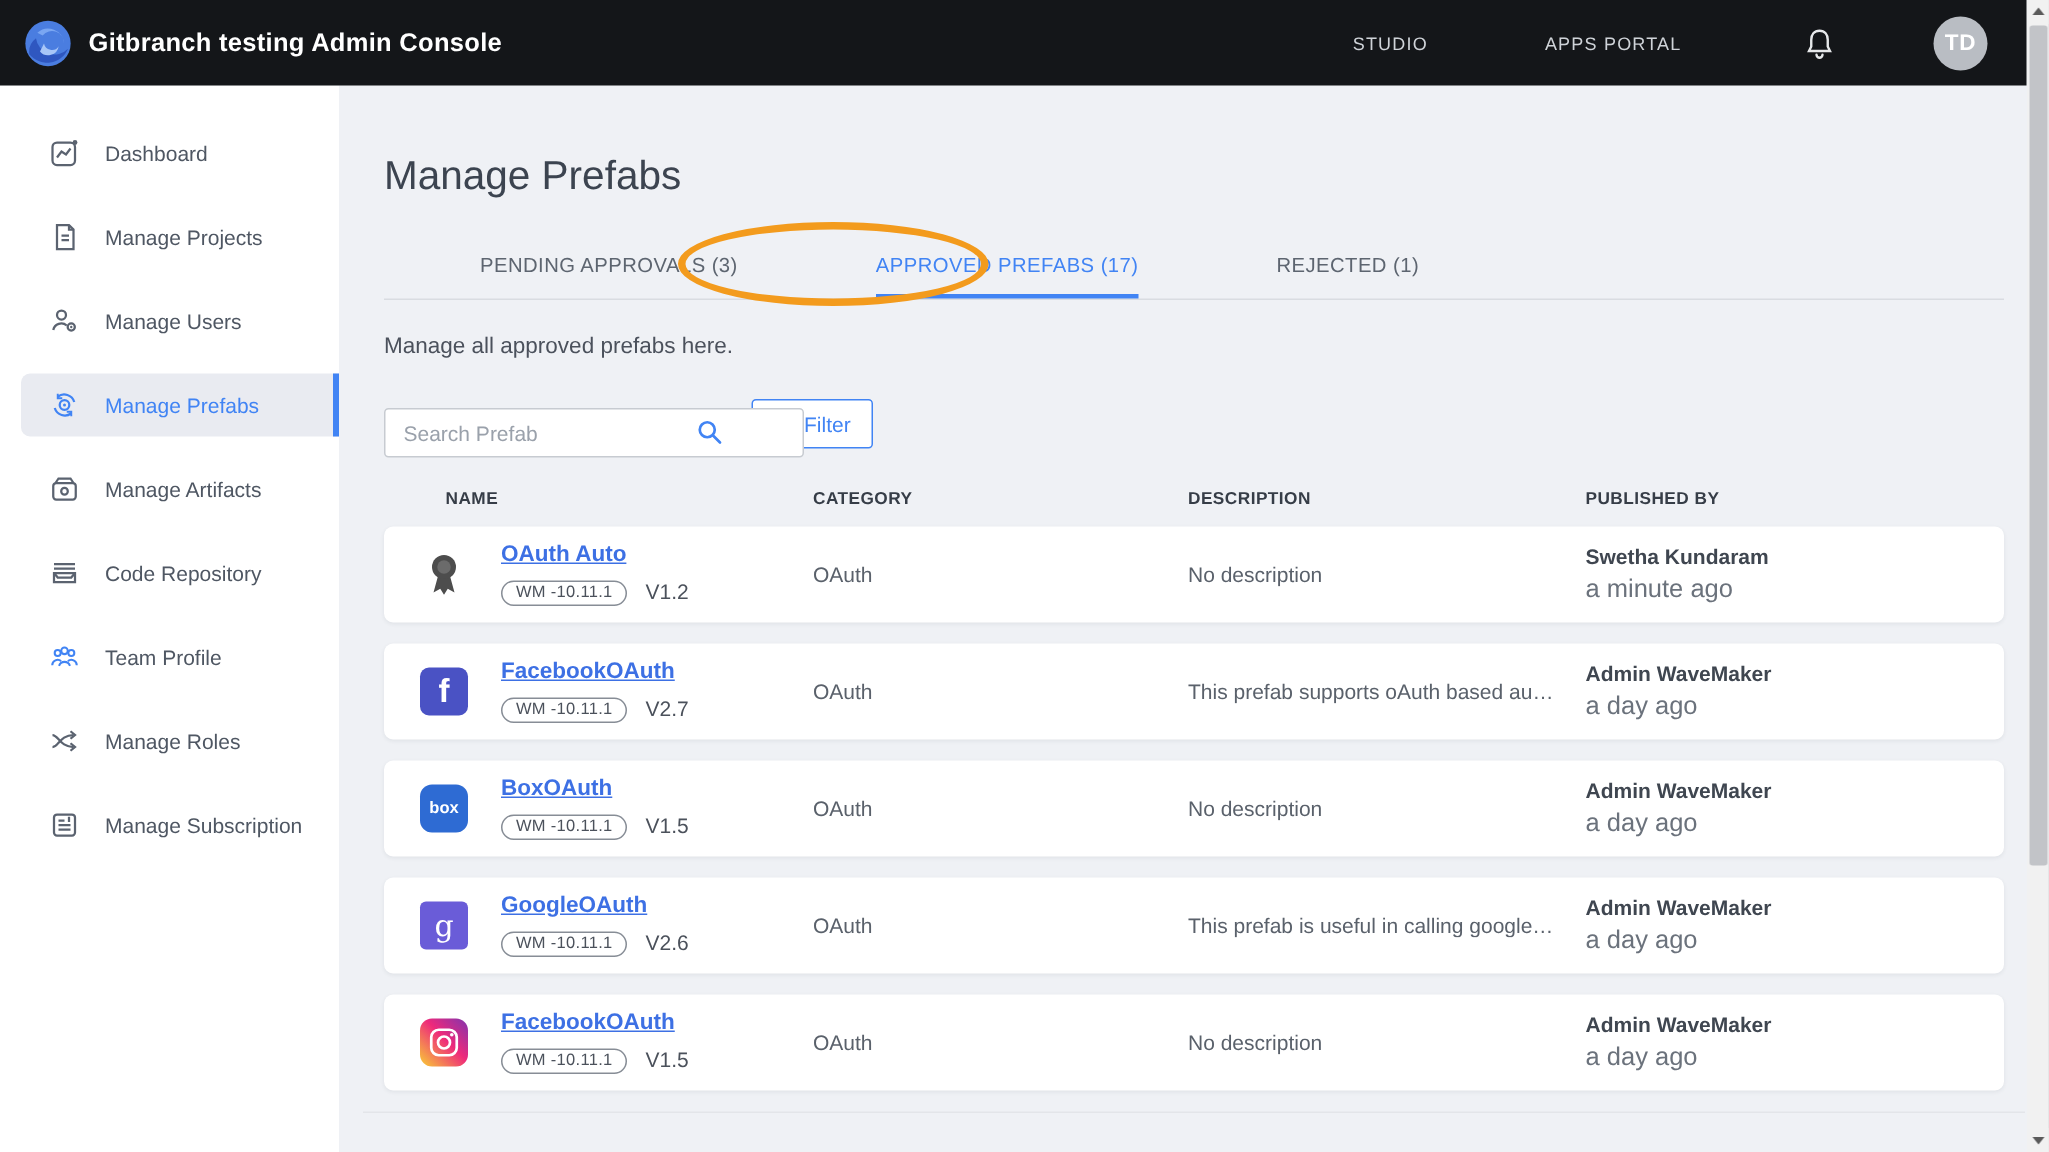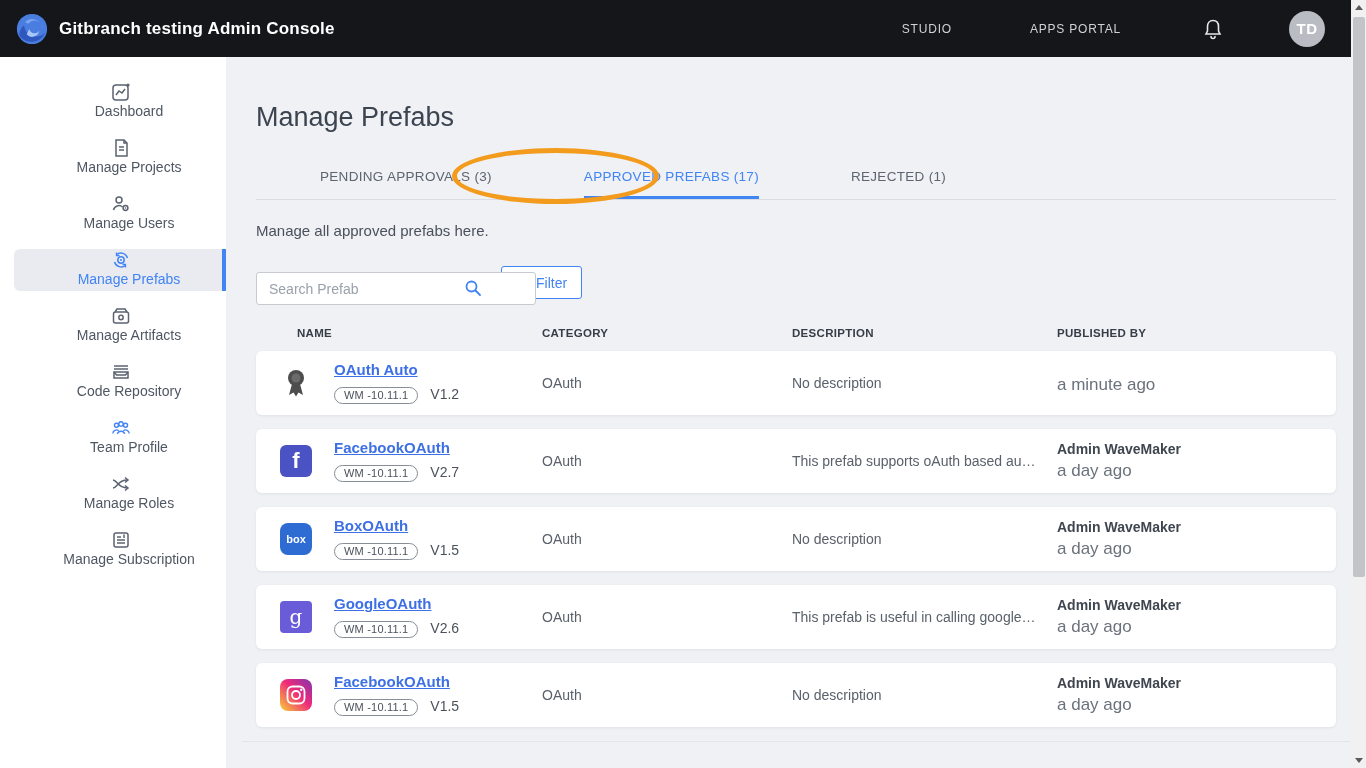--- a/index.html
+++ b/index.html
@@ -20,21 +20,21 @@
   .logo { width:32px; height:32px; flex:0 0 auto; }
   .app-title { color:#ffffff; font-size:17px; font-weight:700; margin-left:11px; letter-spacing:.2px; }
   .header-right { margin-left:auto; display:flex; align-items:center;gap:36px; }
   .top-link { color:#cfd3d8; font-size:12px; letter-spacing:.8px; margin-left:42px; cursor:pointer; }
   .bell { margin-left:46px; width:20px; height:22px; }
   .avatar { margin-left:30px; width:36px; height:36px; border-radius:50%; background:#b9bdc3; color:#ffffff; font-size:15px; font-weight:700; display:flex; align-items:center; justify-content:center; letter-spacing:.5px; }
 
   
   .layout { display:flex; height:711px; }
   aside { width:226px; background:#ffffff; padding-top:24px; flex:0 0 auto; }
-  .nav-item { position:relative; height:42px; margin:0 0 14px 14px; display:flex; align-items:center; padding-left:18px; color:#4f5763; font-size:14px; cursor:pointer;flex-direction:column; }
+  .nav-item { position:relative; height:42px; margin:0 0 14px 14px; display:flex; align-items:center; padding-left:18px; color:#4f5763; font-size:14px; cursor:pointer; }
   .nav-icon { width:22px; height:22px; margin-right:16px; display:flex; align-items:center; justify-content:center; color:#5b6370; }
   .nav-icon svg { width:20px; height:20px; }
   .nav-item.active { background:#e9ebf1; border-radius:6px 0 0 6px; color:#4184f4; }
   .nav-item.active .nav-icon { color:#4184f4; }
   .nav-item.active::after { content:""; position:absolute; right:0; top:0; width:4px; height:100%; background:#4184f4; }
   .nav-icon.blue { color:#4184f4; }
 
   main { flex:1; padding:45px 30px 0 30px; position:relative; }
   .page-title { font-size:27px; font-weight:400; color:#3c4450; }
 
@@ -263,20 +263,21 @@
       <div class="name-cell">
         <a class="name-link">OAuth Auto</a>
         <div class="meta">
           <span class="badge">WM -10.11.1</span>
           <span class="version">V1.2</span>
         </div>
       </div>
       <div class="cat">OAuth</div>
       <div class="desc">No description</div>
       <div>
+        <div class="pub-name">Swetha Kundaram</div>
         <div class="pub-time">a minute ago</div>
       </div>
     </div>
 
     <div class="card">
       <div>
         <span class="prefab-icon icon-fb">f</span>
       </div>
       <div class="name-cell">
         <a class="name-link">FacebookOAuth</a>

